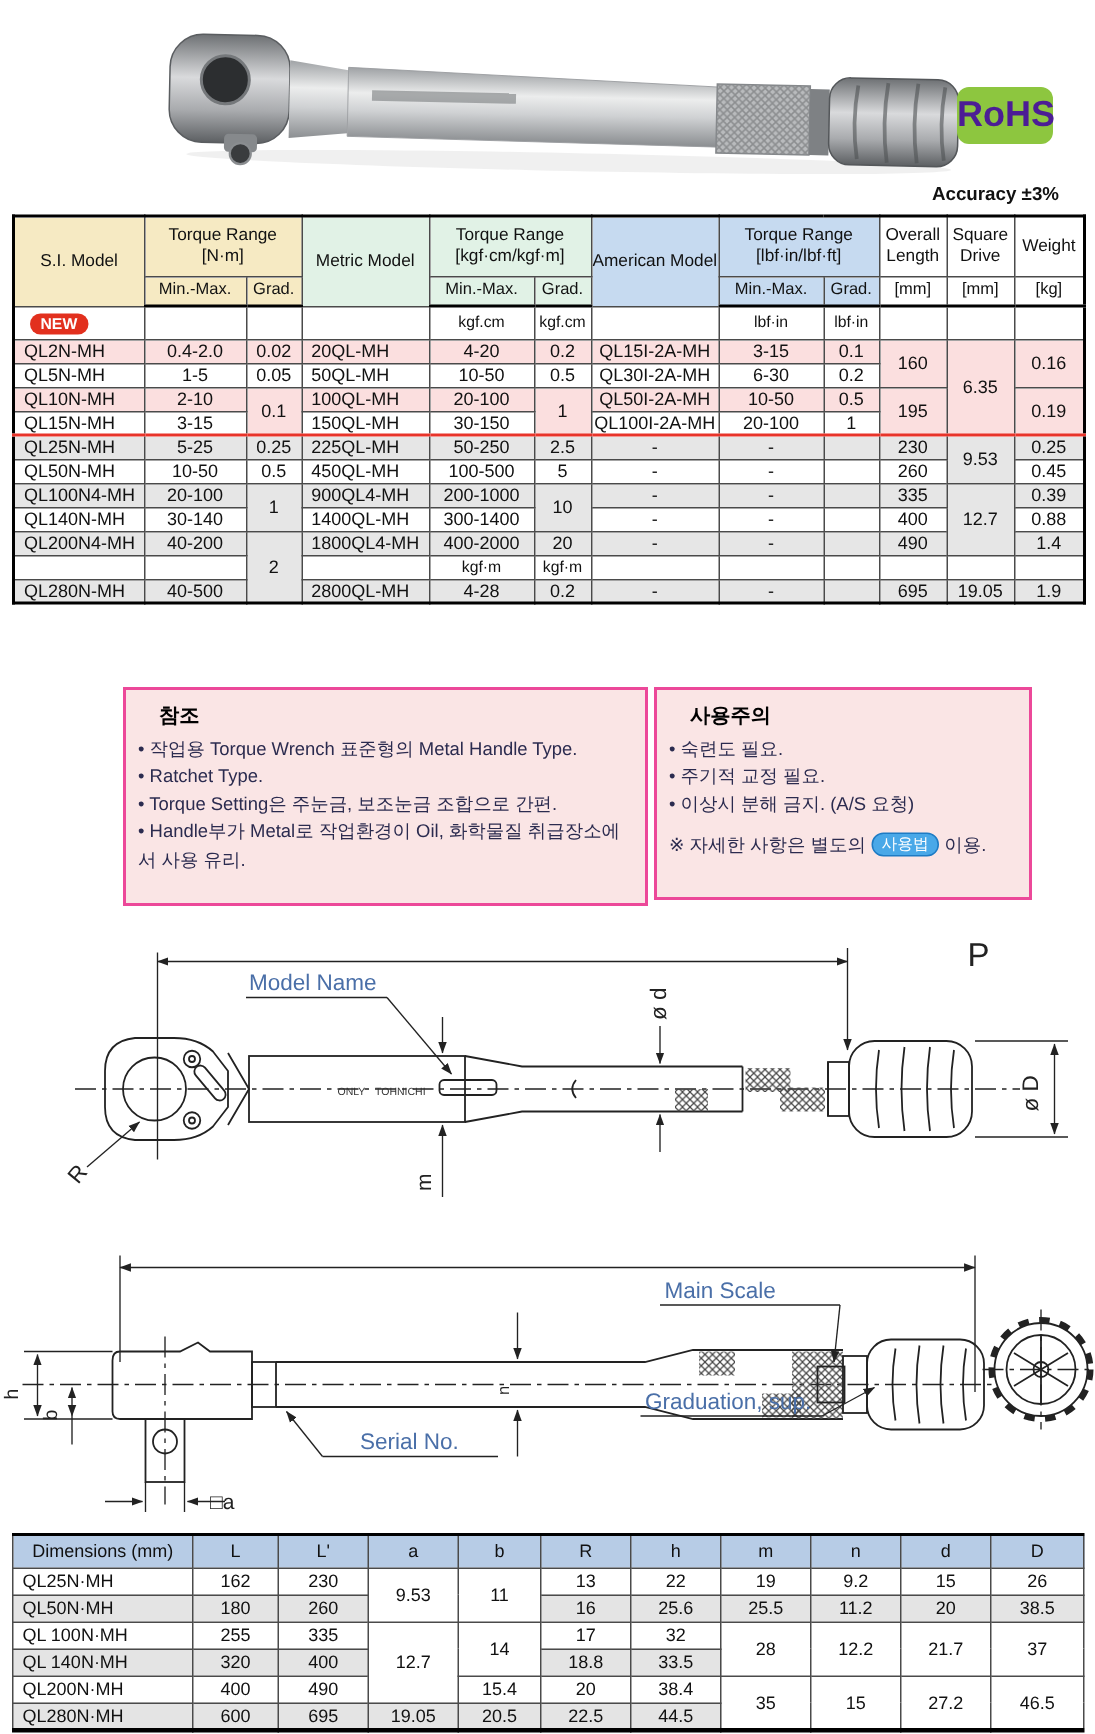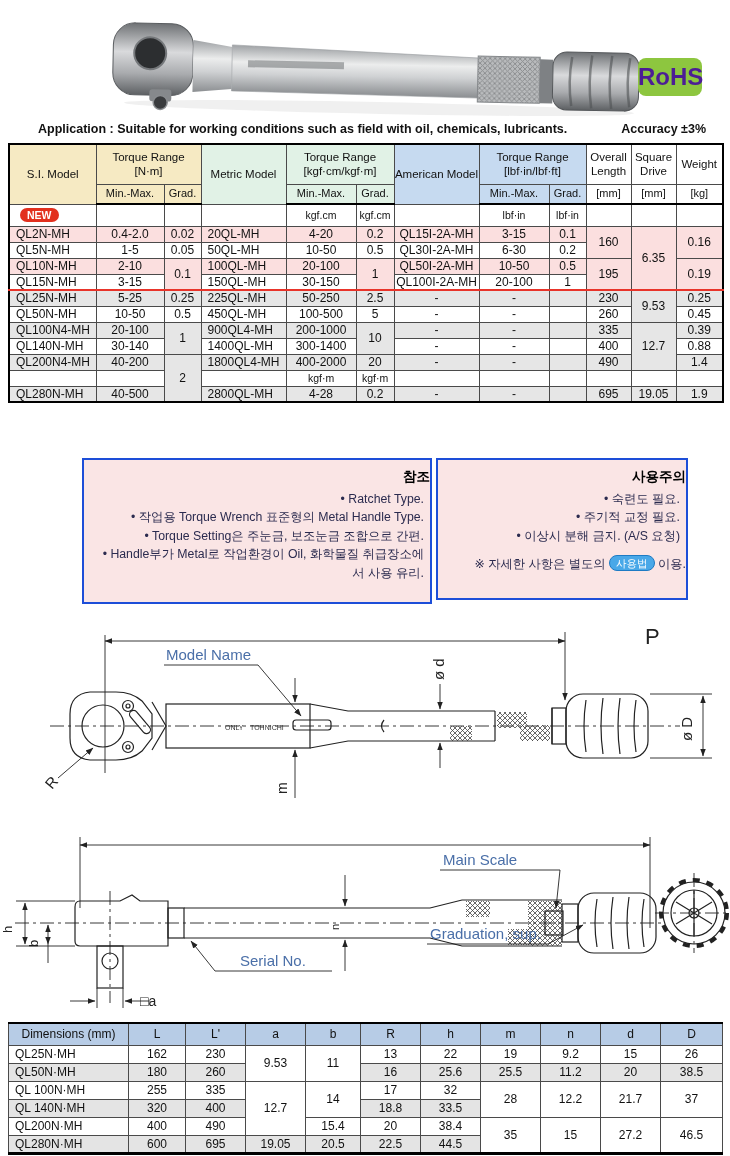--- a/index.html
+++ b/index.html
@@ -27,21 +27,21 @@
   #spec tr.h2 th{border-bottom:2px solid #000;font-size:11px;}
   .bg-y{background:#F6EAC3 !important;} .bg-g{background:#E1F2E6 !important;} .bg-b{background:#C6DAF0 !important;}
   #spec tr.pink{background:#FBDFDF;} #spec tr.grey{background:#E6E6E6;}
   #spec tr.redsep td{border-top:2px solid #E8342A;}
   #spec td.l{text-align:left;padding-left:6px;}
   #spec td.un{font-size:10.5px;}
   .newbadge{display:inline-block;background:#E2301E;color:#fff;font-weight:bold;font-size:10.5px;
             line-height:14px;padding:0 7px;border-radius:9px;margin-left:4px;}
 
   
-  .notebox{position:absolute;background:#FAE5E5;border:2px solid #1d4ed8;color:#2b2b4f;text-align:right;}
+  .notebox{position:absolute;background:#FAE5E5;border:2px solid #ec4899;color:#2b2b4f;}
   #note-l{left:82px;top:458px;width:346px;height:142px;}
   #note-r{left:436px;top:458px;width:248px;height:138px;}
   .notebox .tt{font-weight:bold;font-size:13.5px;color:#000;margin:8px 0 4px 22px;}
   .notebox ul{margin:0 6px 0 8px;padding:0;list-style:none;font-size:12.3px;line-height:1.5;}
   .notebox li::before{content:"• ";}
   .notebox .foot{font-size:12.3px;margin:10px 0 0 8px;}
   .usage-badge{display:inline-block;background:#49A8E8;border:1px solid #1d7bc4;color:#fff;
                font-size:10.5px;line-height:14px;padding:0 6px;border-radius:9px;vertical-align:1px;}
 
   
@@ -100,21 +100,20 @@
         <rect x="478" y="48" width="62" height="46" fill="url(#knurl)" stroke="#85888b" stroke-width="1"></rect>
         <rect x="540" y="50" width="13" height="44" fill="#7e8184"></rect>
         <rect x="553" y="42" width="86" height="58" rx="14" fill="url(#metal2)" stroke="#54575a" stroke-width="1"></rect>
         <path d="M572 47 q-4 25 0 49 M592 45 q-4 27 0 53 M612 45 q-4 27 0 53 M630 47 q-4 25 0 49" stroke="#4e5154" stroke-width="2.5" fill="none" opacity="0.6"></path>
       </g>
     </svg>
     <div class="rohs">RoHS</div>
   </div>
 
   <div id="appline">
-    <span class="app">Application : Suitable for working conditions such as field with oil, chemicals, lubricants.</span>
     <span class="acc">Accuracy  ±3%</span>
   </div>
 
   <table id="spec">
     <colgroup>
       <col style="width:87px">
         <col style="width:68px">
         <col style="width:37px">
       <col style="width:85px">
         <col style="width:70px">
@@ -309,22 +308,22 @@
       <td>695</td>
       <td>19.05</td>
       <td>1.9</td>
     </tr>
   </tbody>
     </table>
 
   <div id="note-l" class="notebox">
     <div class="tt">참조</div>
     <ul>
+      <li>작업용 Torque Wrench 표준형의 Metal Handle Type.</li>
       <li>Ratchet Type.</li>
-      <li>작업용 Torque Wrench 표준형의 Metal Handle Type.</li>
       <li>Torque Setting은 주눈금, 보조눈금 조합으로 간편.</li>
       <li>Handle부가 Metal로 작업환경이 Oil, 화학물질 취급장소에서 사용 유리.</li>
     </ul>
   </div>
   <div id="note-r" class="notebox">
     <div class="tt">사용주의</div>
     <ul>
       <li>숙련도 필요.</li>
       <li>주기적 교정 필요.</li>
       <li>이상시 분해 금지. (A/S 요청)</li>

